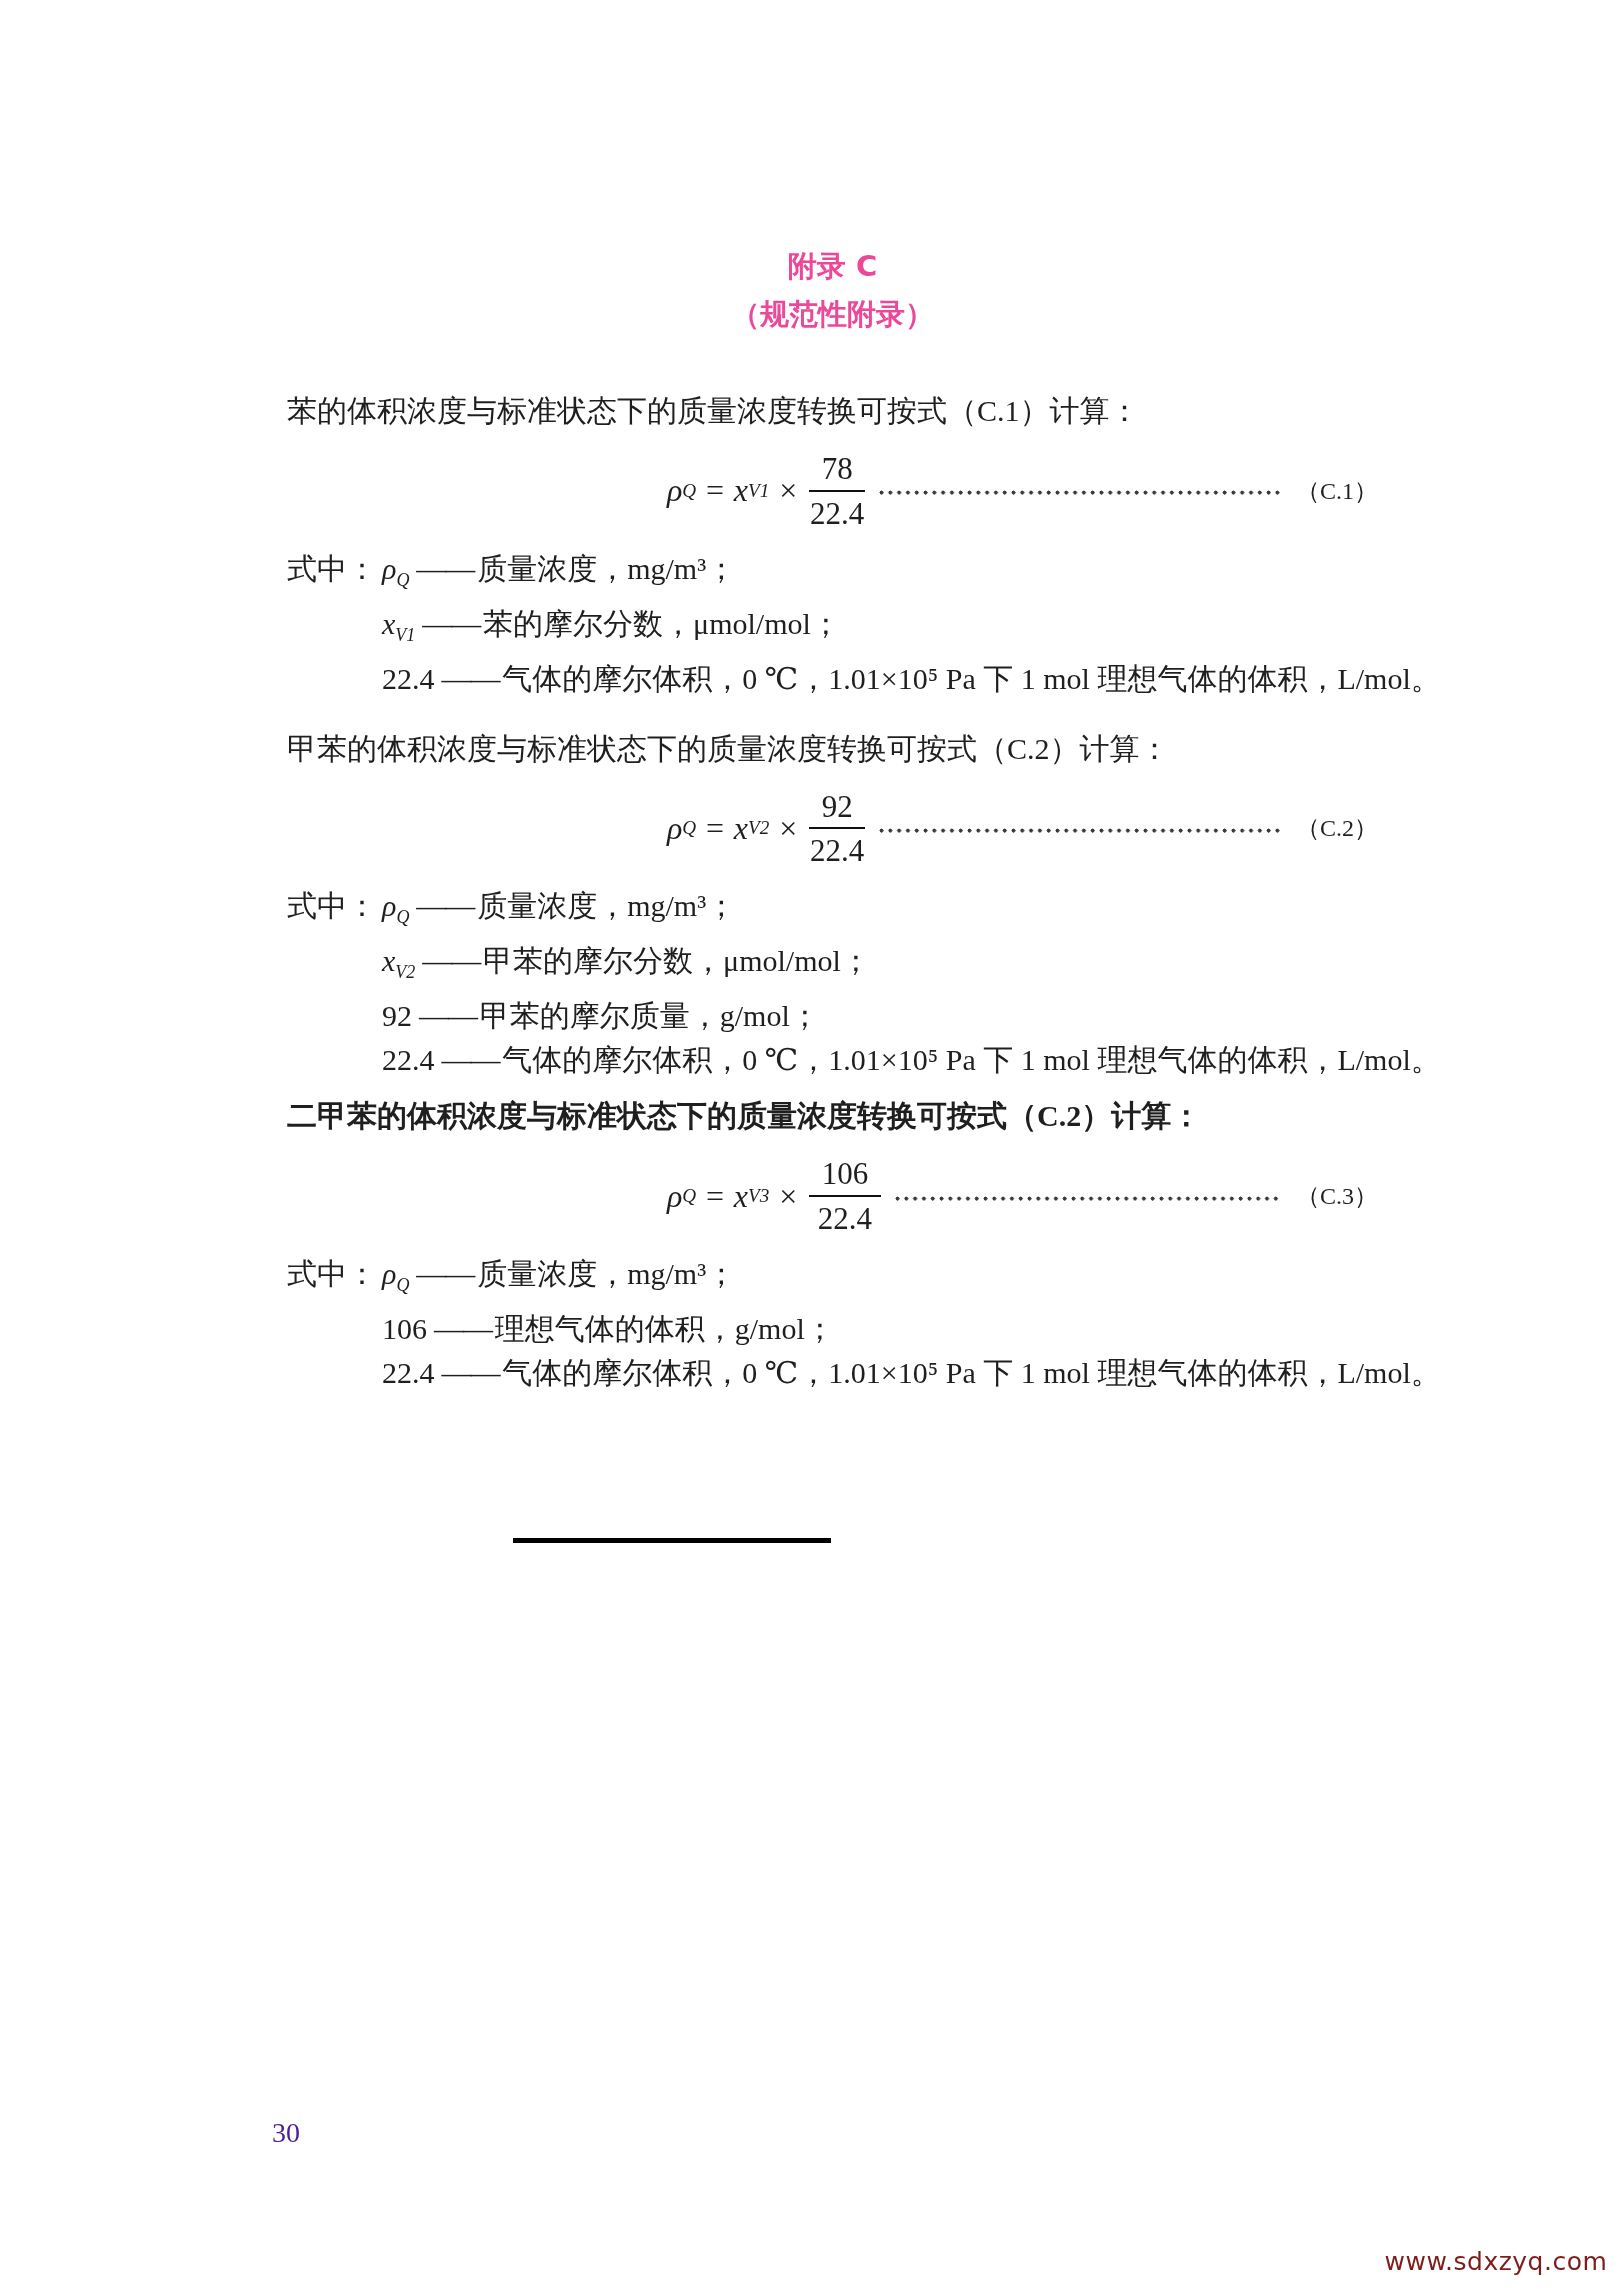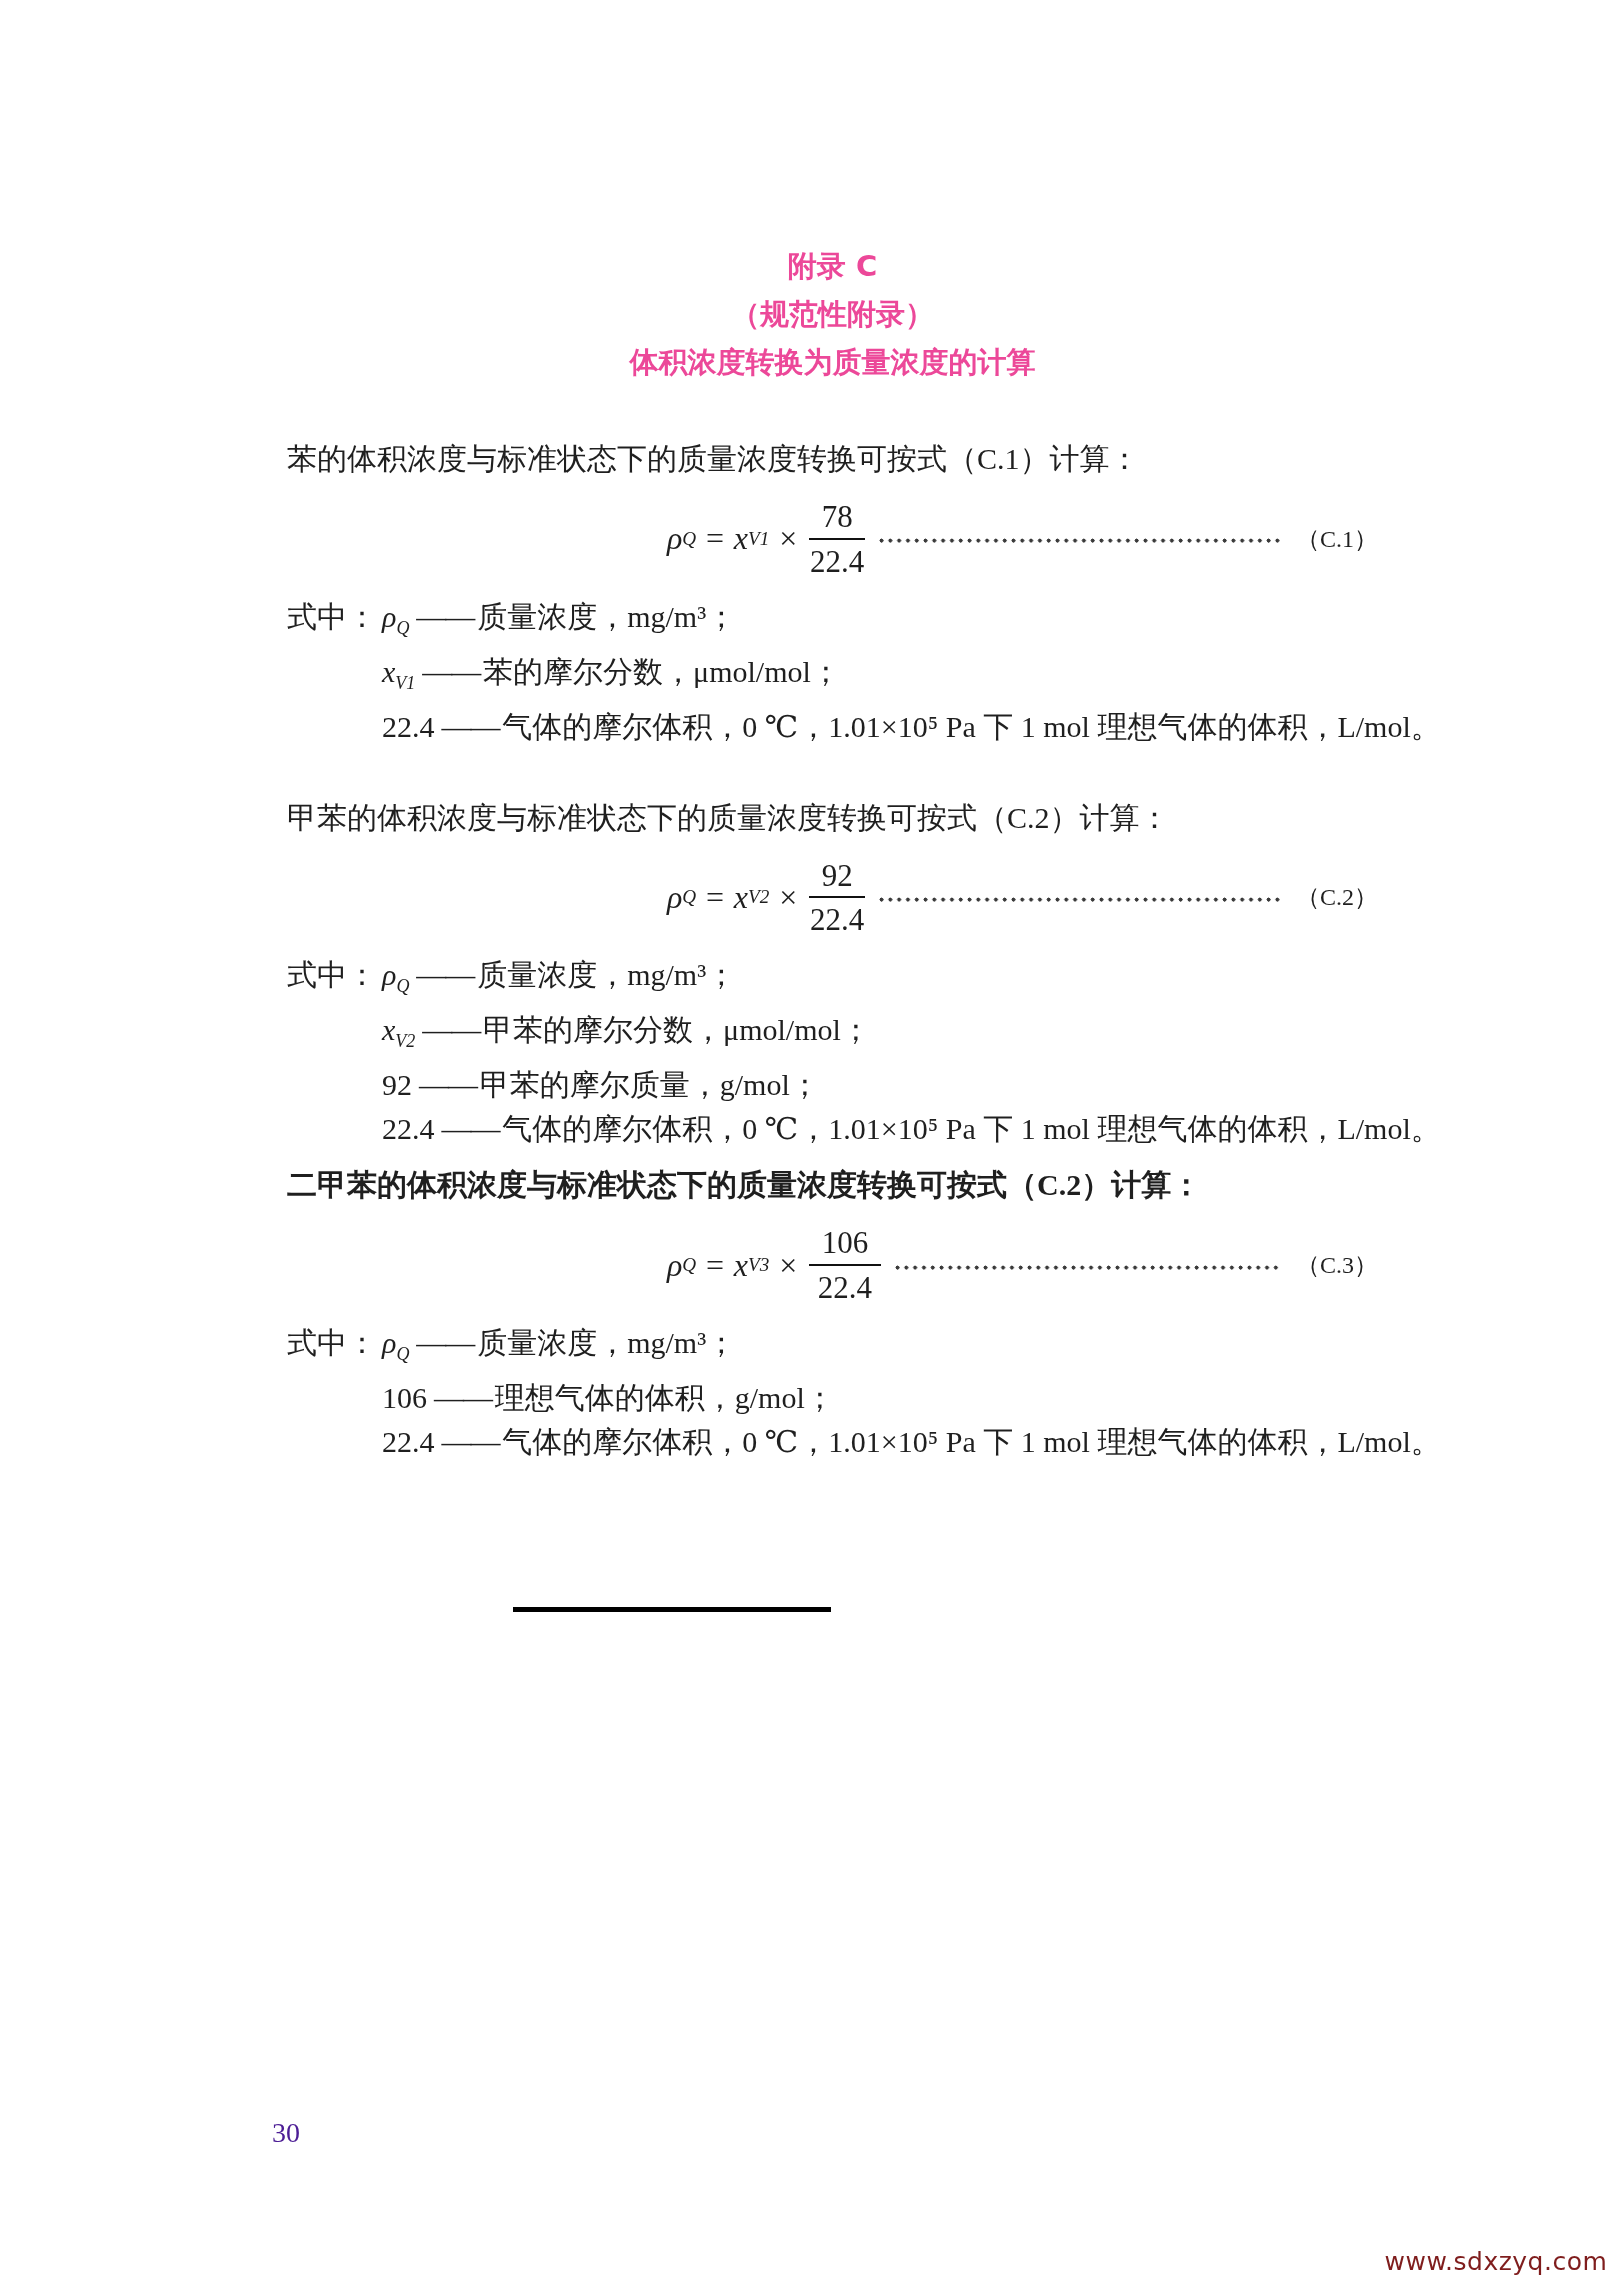--- a/index.html
+++ b/index.html
@@ -14,21 +14,21 @@
   }
   .content { position:absolute; left:287px; top:0; width:1091px; }
 
   
   .titles { text-align:center; padding-top:242px; font-family:"DejaVu Sans","Liberation Sans",sans-serif; font-weight:700; color:#ec4899; }
   .title-line { font-size:29px; line-height:48px; }
 
   
   .para { font-size:30px; line-height:44px; margin:0; }
   .intro-first { margin-top:51px; }
-  .sec-gap { margin-top:47px; }
+  .sec-gap { margin-top:26px; }
   .sec-tight { margin-top:12px;font-weight:bold; }
 
   
   .formula-row { display:flex; align-items:center; margin:7.8px 0 5.9px; min-height:100px; }
   .f-spacer { width:380px; flex:0 0 auto; }
   .equation { display:inline-flex; align-items:center; font-size:32px; white-space:nowrap; }
   .var { font-style:italic; }
   .equation sub, .def-row sub { font-size:0.60em; }
   .op { margin:0 9.8px; }
   .frac { display:inline-flex; flex-direction:column; align-items:stretch; text-align:center; font-size:31px; margin-left:2px; }
@@ -57,21 +57,20 @@
 </style>
 </head>
 <body>
 
 <div class="page">
   <div class="content">
 
     <div class="titles">
       <div class="title-line">附录 C</div>
       <div class="title-line">（规范性附录）</div>
-      <div class="title-line">体积浓度转换为质量浓度的计算</div>
     </div>
 
     <section class="doc-section">
       <p class="para intro-first">苯的体积浓度与标准状态下的质量浓度转换可按式（C.1）计算：</p>
       <div class="formula-row">
         <span class="f-spacer"></span>
         <span class="equation">
           <span class="var">ρ</span>
             <sub class="var">Q</sub>
           <span class="op">=</span>

